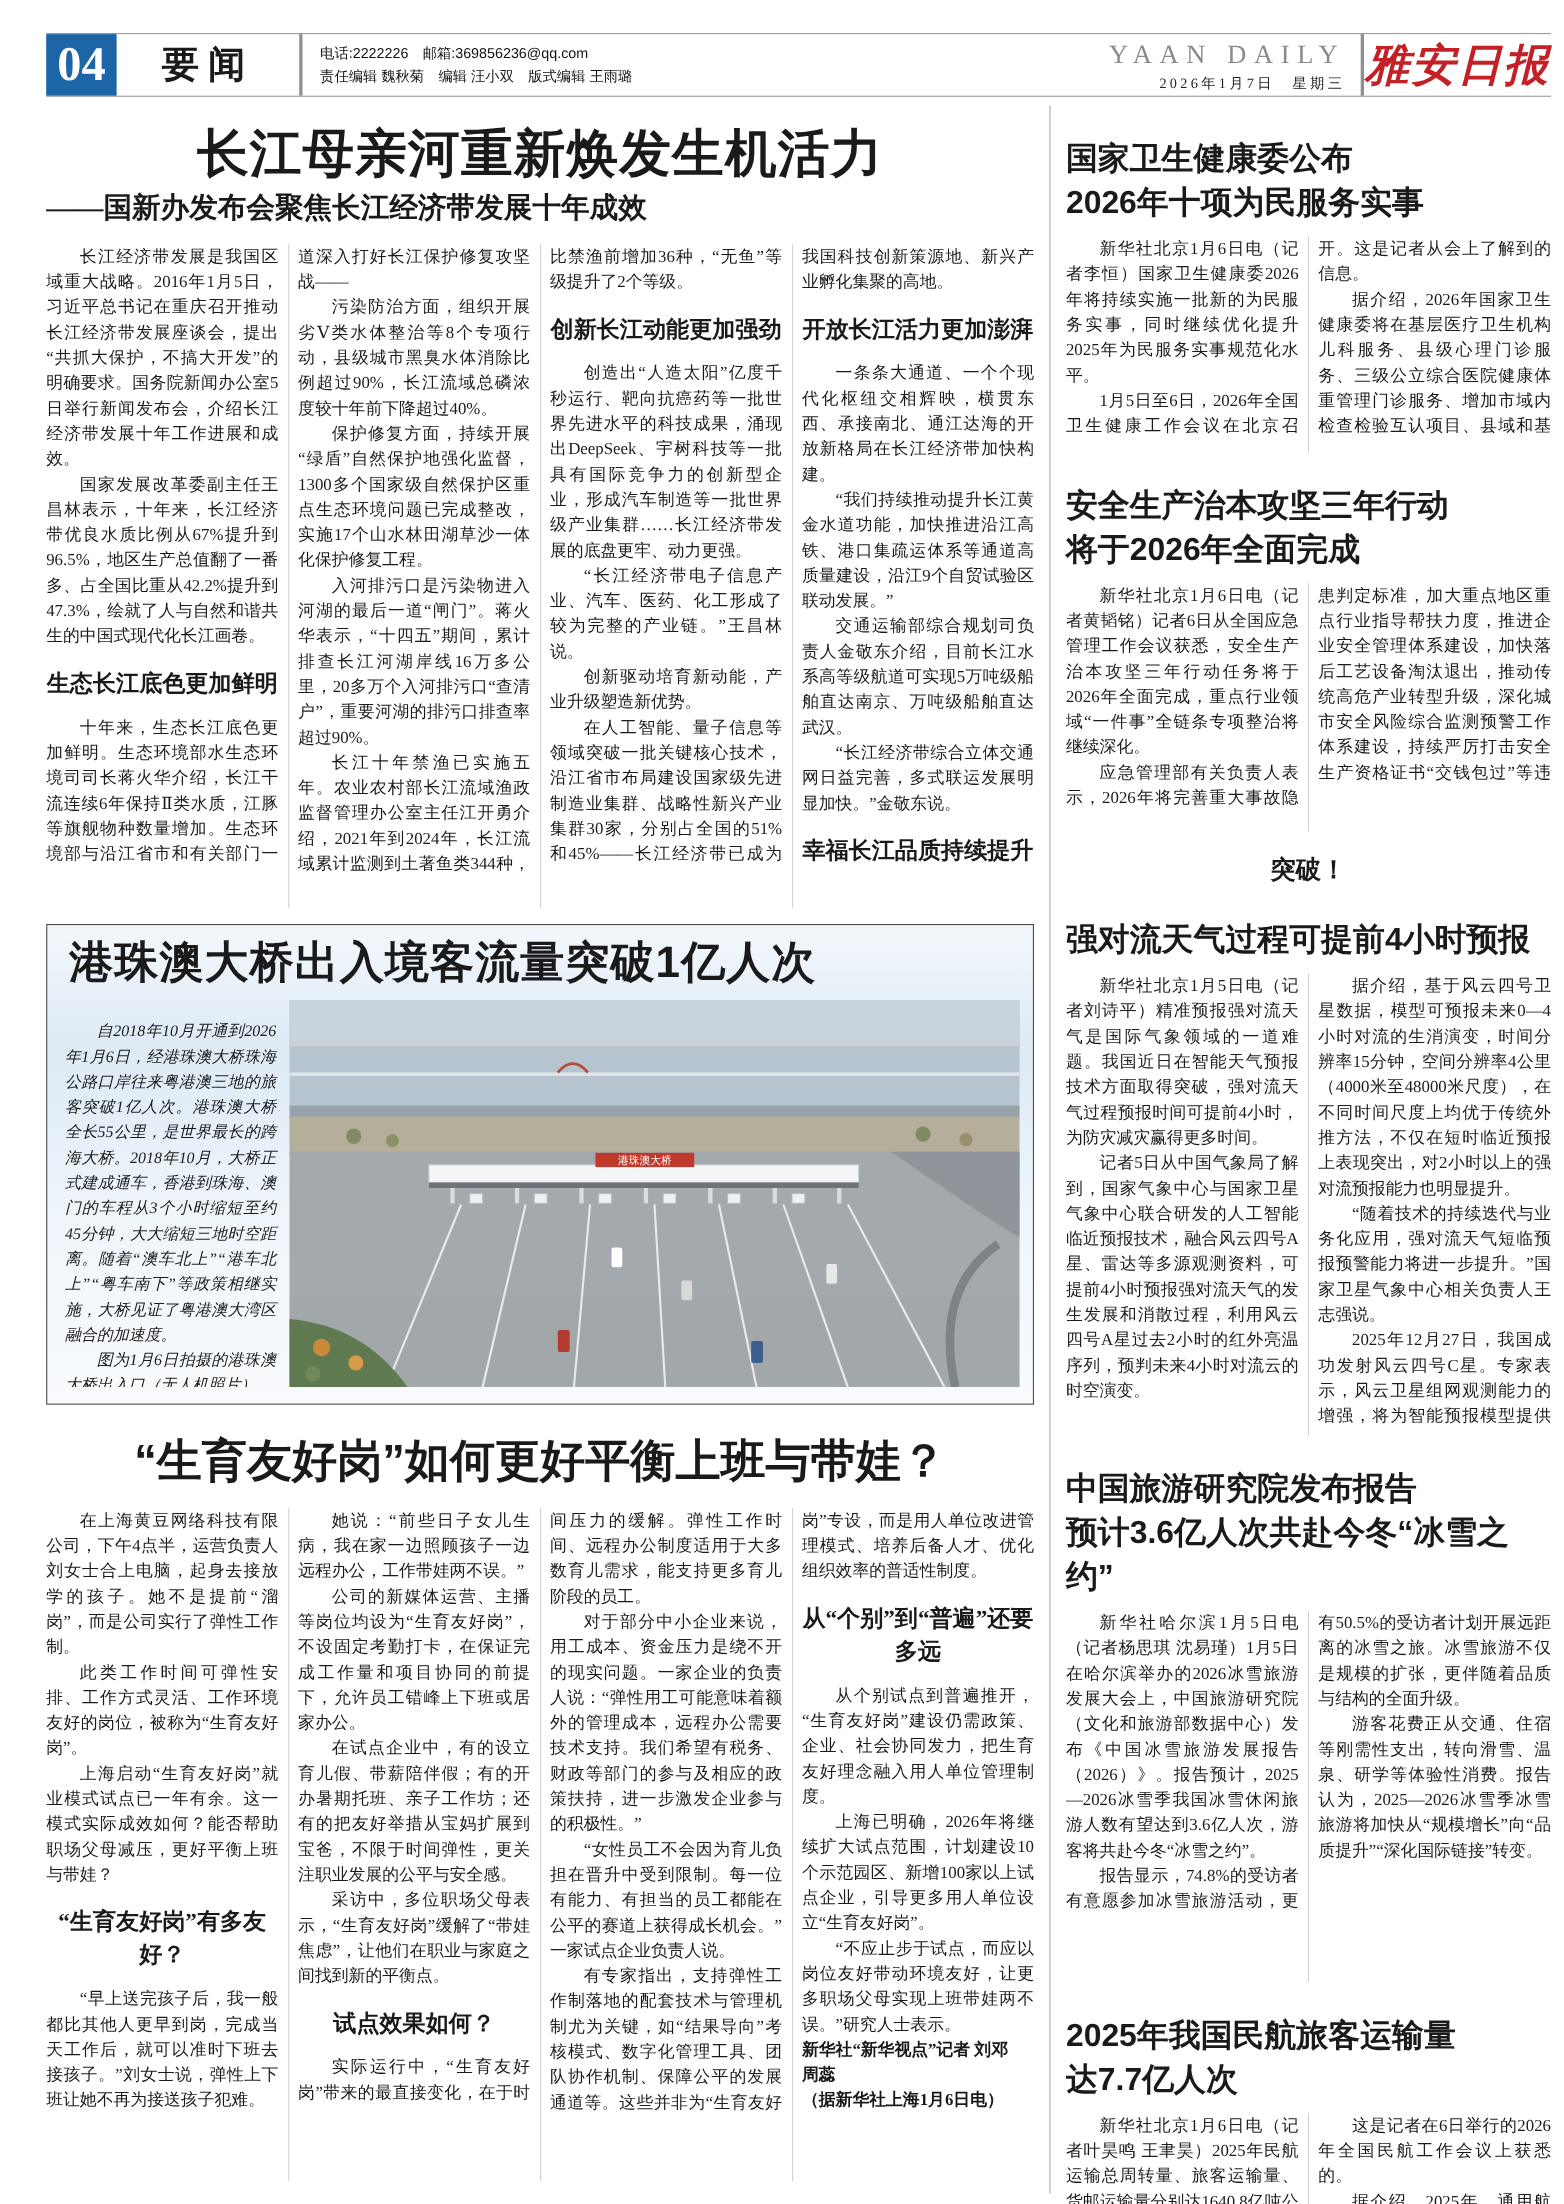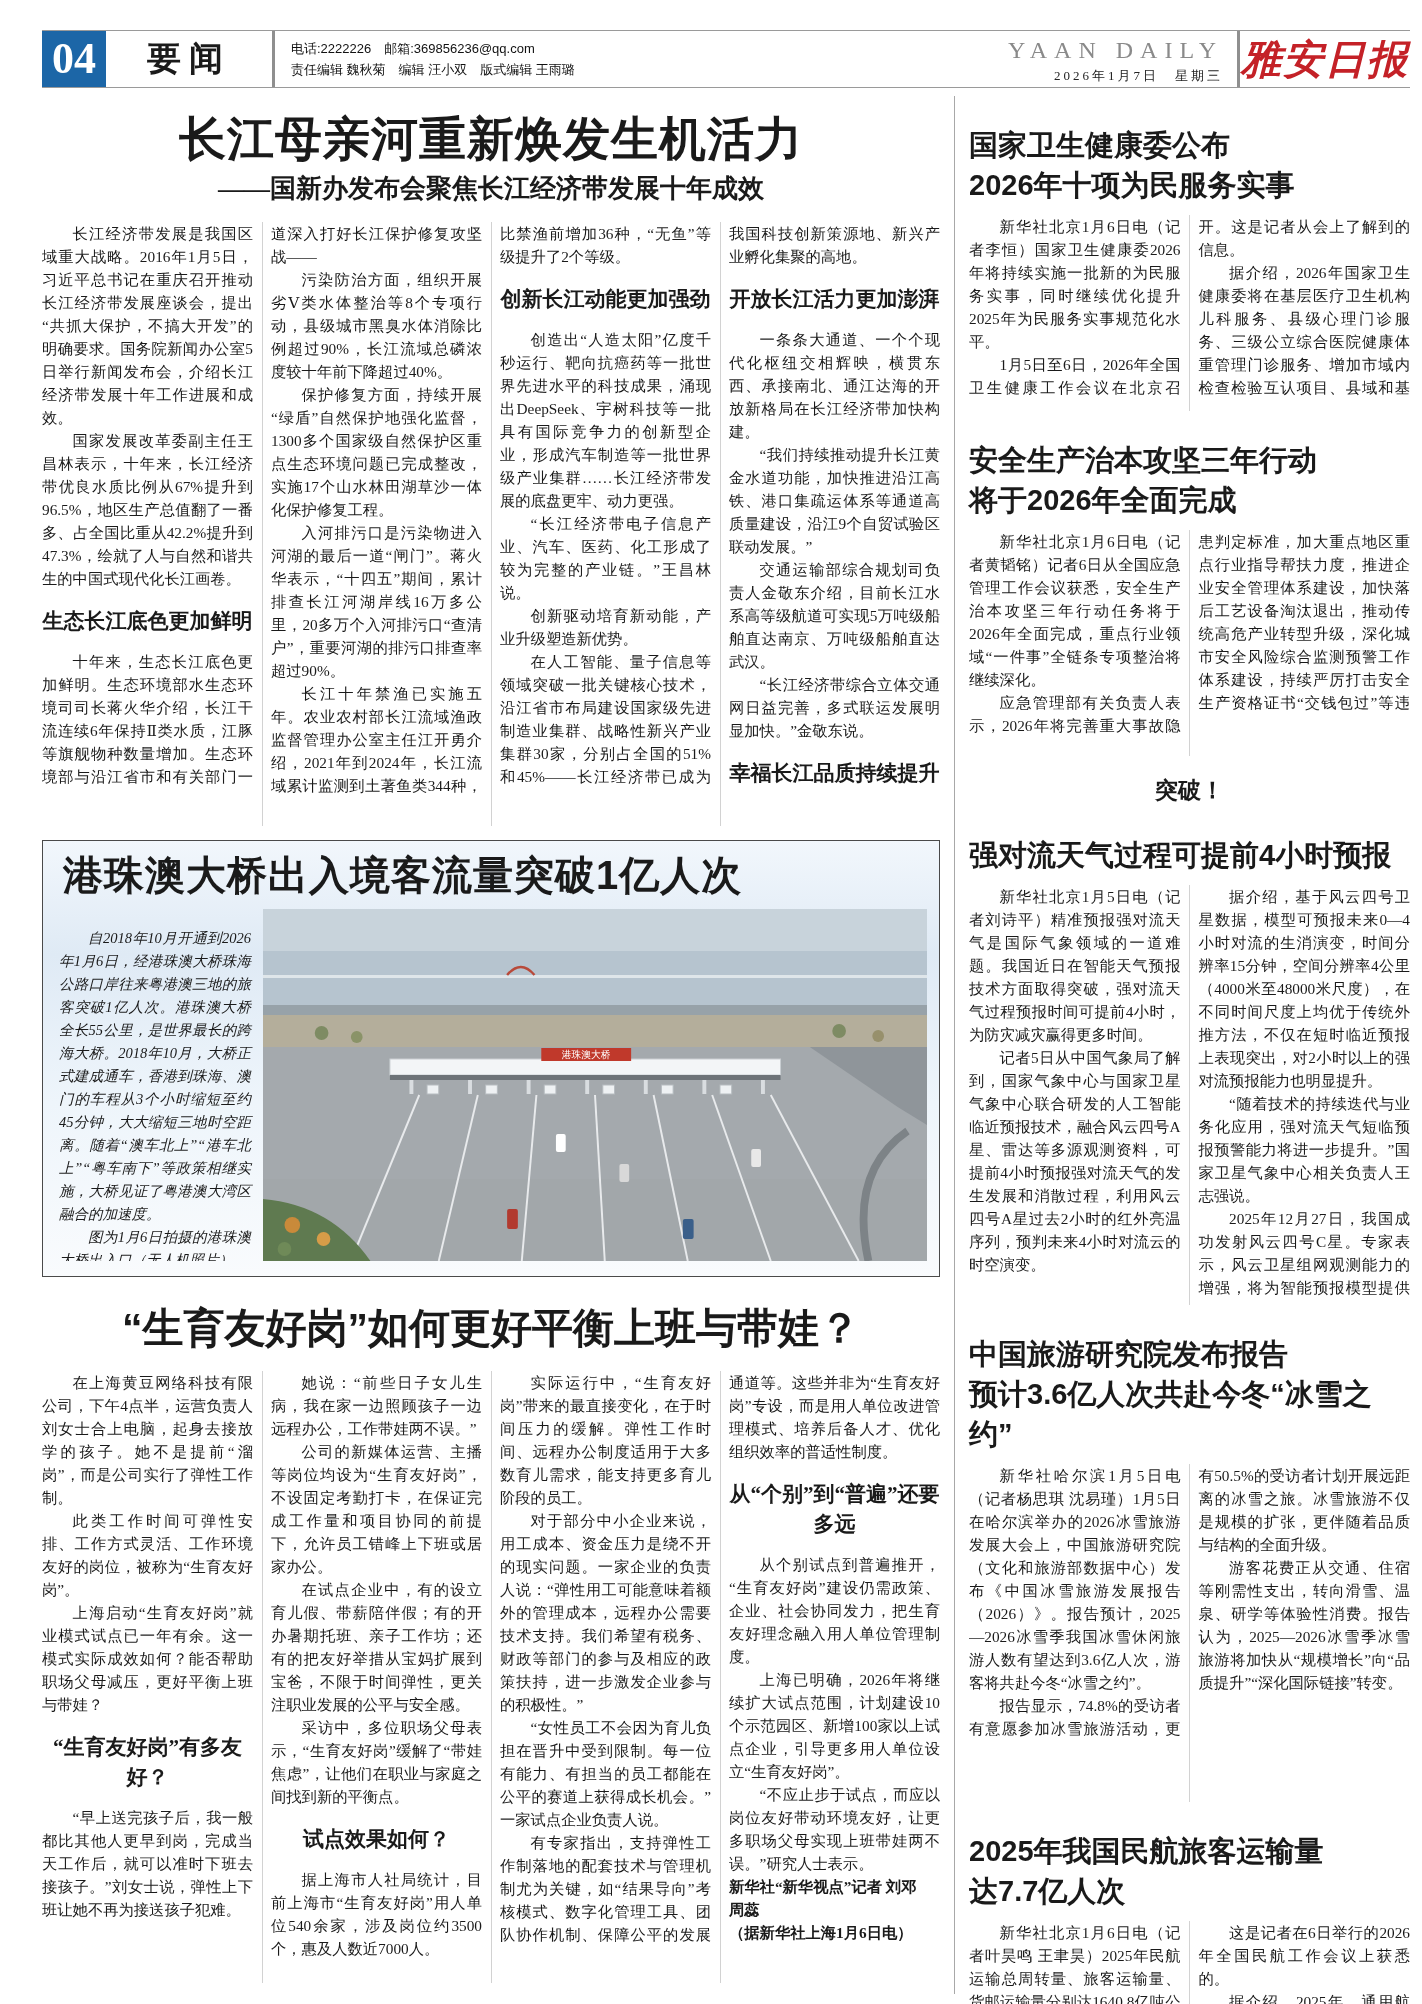--- a/index.html
+++ b/index.html
@@ -49,21 +49,21 @@
     text-indent:0;text-align:center;font-weight:bold;font-size:21px;line-height:30px;
     margin:16px 0 14px;font-family:"Liberation Serif",serif;
   }
   .cols p.by{text-indent:0;text-align:left;padding-right:6px;font-weight:bold;}
   
   .lead-headline{
     margin:16px 0 6px;text-align:center;font-family:"Liberation Sans","DejaVu Sans",sans-serif;
     font-weight:bold;font-size:47px;line-height:54px;letter-spacing:1px;
   }
   .lead-subtitle{
-    text-align:center;font-size:26px;line-height:34px;margin-bottom:16px;
+    text-align:left;font-size:26px;line-height:34px;margin-bottom:16px;
     font-family:"Liberation Serif",serif;font-weight:bold;
   }
   .lead-body{column-count:4;height:604px;}
   
   .feature-box{
     margin-top:14px;border:1px solid #4a4a4a;height:437px;padding:8px 12px 12px;
     background:linear-gradient(180deg,#f2f7fc 0%,#dfeaf5 26%,#eef5fb 60%,#f9fbfd 100%);
   }
   .feature-headline{
     font-family:"Liberation Sans",sans-serif;font-weight:bold;font-size:40px;line-height:48px;
@@ -237,21 +237,20 @@
             <p>在上海黄豆网络科技有限公司，下午4点半，运营负责人刘女士合上电脑，起身去接放学的孩子。她不是提前“溜岗”，而是公司实行了弹性工作制。</p>
             <p>此类工作时间可弹性安排、工作方式灵活、工作环境友好的岗位，被称为“生育友好岗”。</p>
             <p>上海启动“生育友好岗”就业模式试点已一年有余。这一模式实际成效如何？能否帮助职场父母减压，更好平衡上班与带娃？</p>
             <p class="sub">“生育友好岗”有多友好？</p>
             <p>“早上送完孩子后，我一般都比其他人更早到岗，完成当天工作后，就可以准时下班去接孩子。”刘女士说，弹性上下班让她不再为接送孩子犯难。</p>
             <p>她说：“前些日子女儿生病，我在家一边照顾孩子一边远程办公，工作带娃两不误。”</p>
             <p>公司的新媒体运营、主播等岗位均设为“生育友好岗”，不设固定考勤打卡，在保证完成工作量和项目协同的前提下，允许员工错峰上下班或居家办公。</p>
             <p>在试点企业中，有的设立育儿假、带薪陪伴假；有的开办暑期托班、亲子工作坊；还有的把友好举措从宝妈扩展到宝爸，不限于时间弹性，更关注职业发展的公平与安全感。</p>
             <p>采访中，多位职场父母表示，“生育友好岗”缓解了“带娃焦虑”，让他们在职业与家庭之间找到新的平衡点。</p>
             <p class="sub">试点效果如何？</p>
-            <p>据上海市人社局统计，目前上海市“生育友好岗”用人单位540余家，涉及岗位约3500个，惠及人数近7000人。</p>
             <p>实际运行中，“生育友好岗”带来的最直接变化，在于时间压力的缓解。弹性工作时间、远程办公制度适用于大多数育儿需求，能支持更多育儿阶段的员工。</p>
             <p>对于部分中小企业来说，用工成本、资金压力是绕不开的现实问题。一家企业的负责人说：“弹性用工可能意味着额外的管理成本，远程办公需要技术支持。我们希望有税务、财政等部门的参与及相应的政策扶持，进一步激发企业参与的积极性。”</p>
             <p>“女性员工不会因为育儿负担在晋升中受到限制。每一位有能力、有担当的员工都能在公平的赛道上获得成长机会。”一家试点企业负责人说。</p>
             <p>有专家指出，支持弹性工作制落地的配套技术与管理机制尤为关键，如“结果导向”考核模式、数字化管理工具、团队协作机制、保障公平的发展通道等。这些并非为“生育友好岗”专设，而是用人单位改进管理模式、培养后备人才、优化组织效率的普适性制度。</p>
             <p class="sub">从“个别”到“普遍”还要多远</p>
             <p>从个别试点到普遍推开，“生育友好岗”建设仍需政策、企业、社会协同发力，把生育友好理念融入用人单位管理制度。</p>
             <p>上海已明确，2026年将继续扩大试点范围，计划建设10个示范园区、新增100家以上试点企业，引导更多用人单位设立“生育友好岗”。</p>
             <p>“不应止步于试点，而应以岗位友好带动环境友好，让更多职场父母实现上班带娃两不误。”研究人士表示。</p>
             <p class="by">新华社“新华视点”记者 刘邓 周蕊</p>
             <p class="by">（据新华社上海1月6日电）</p>

